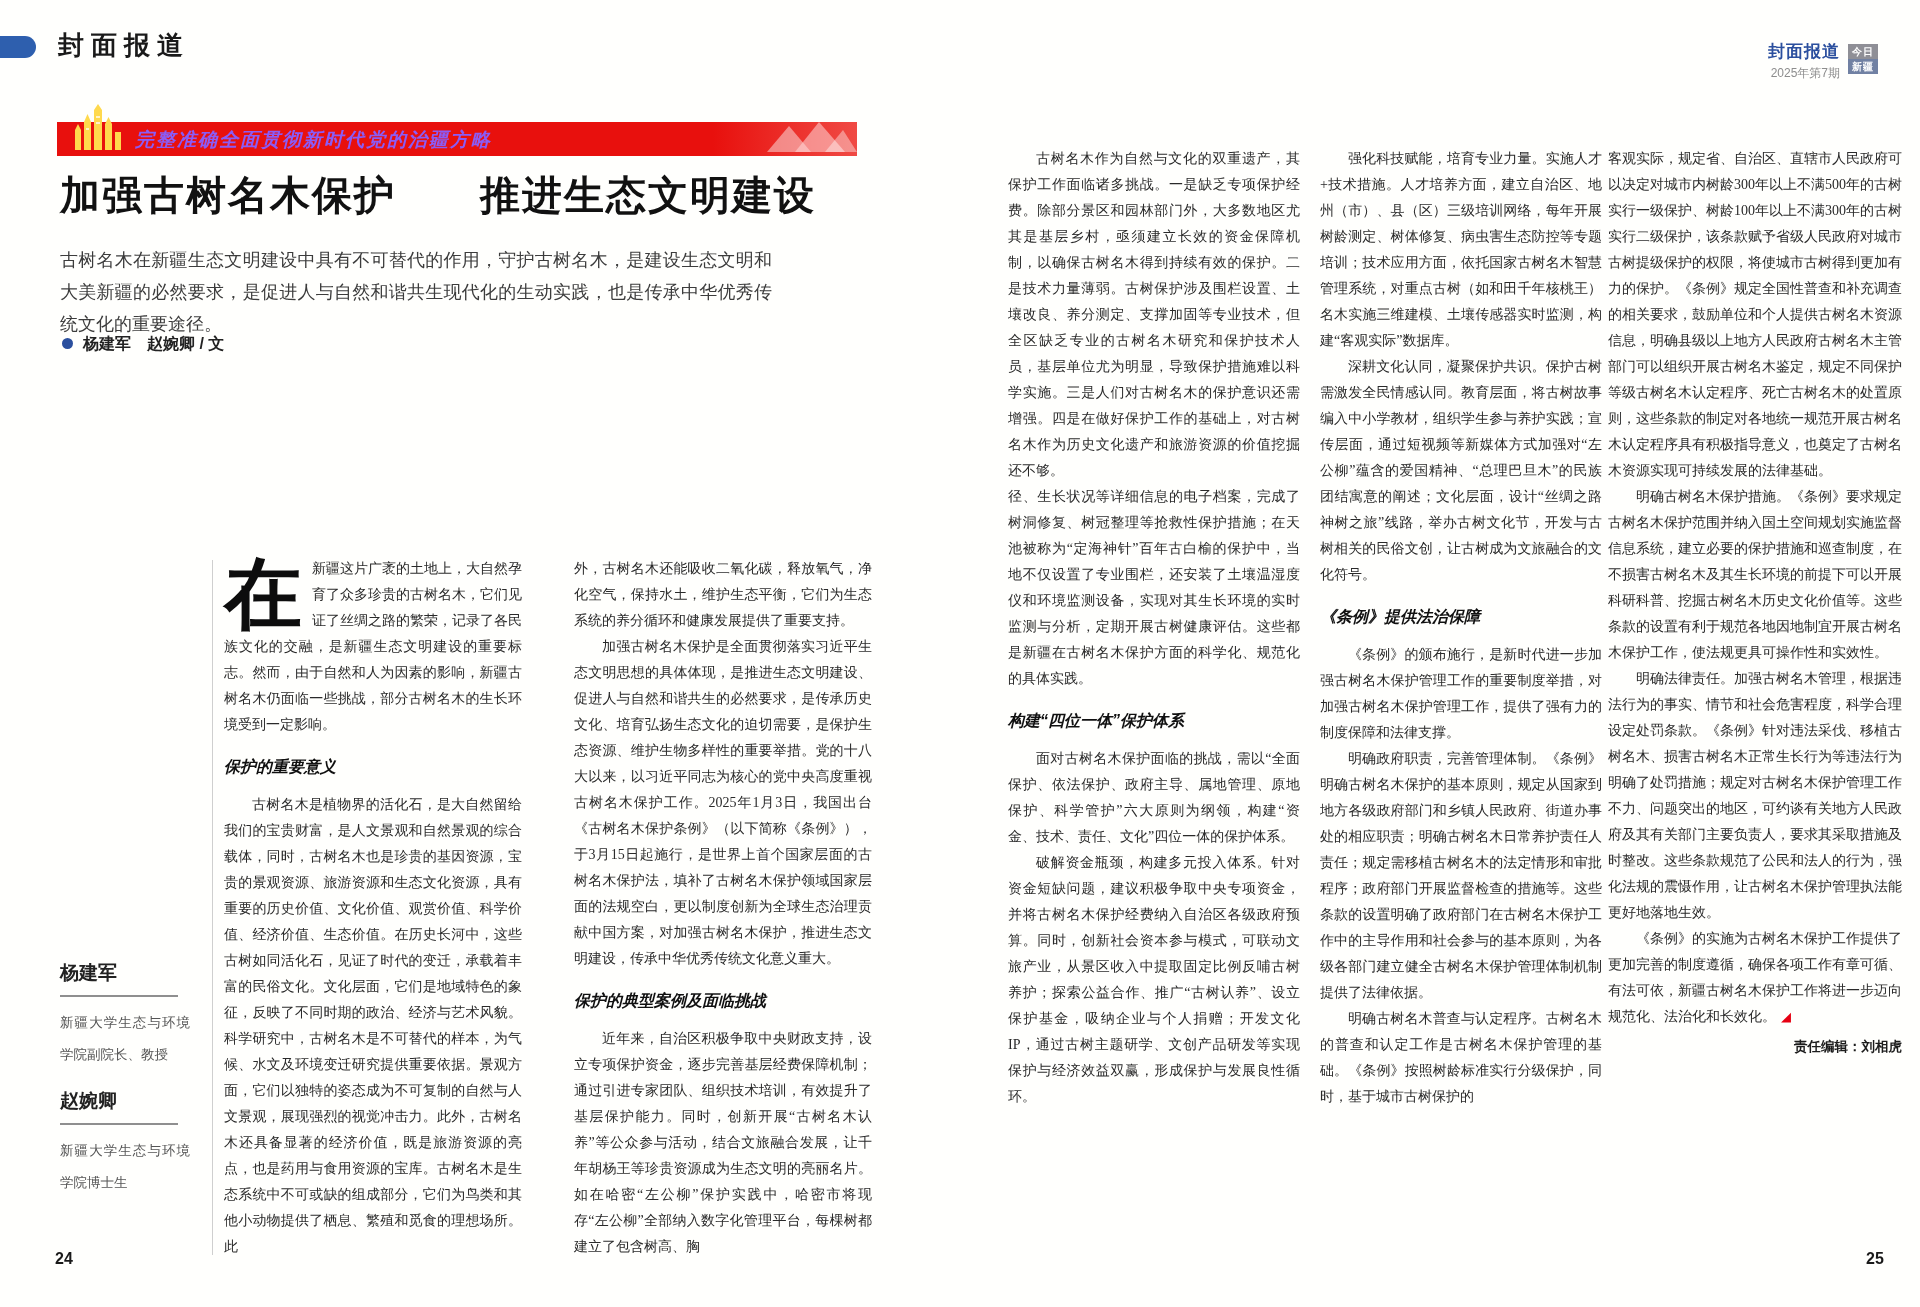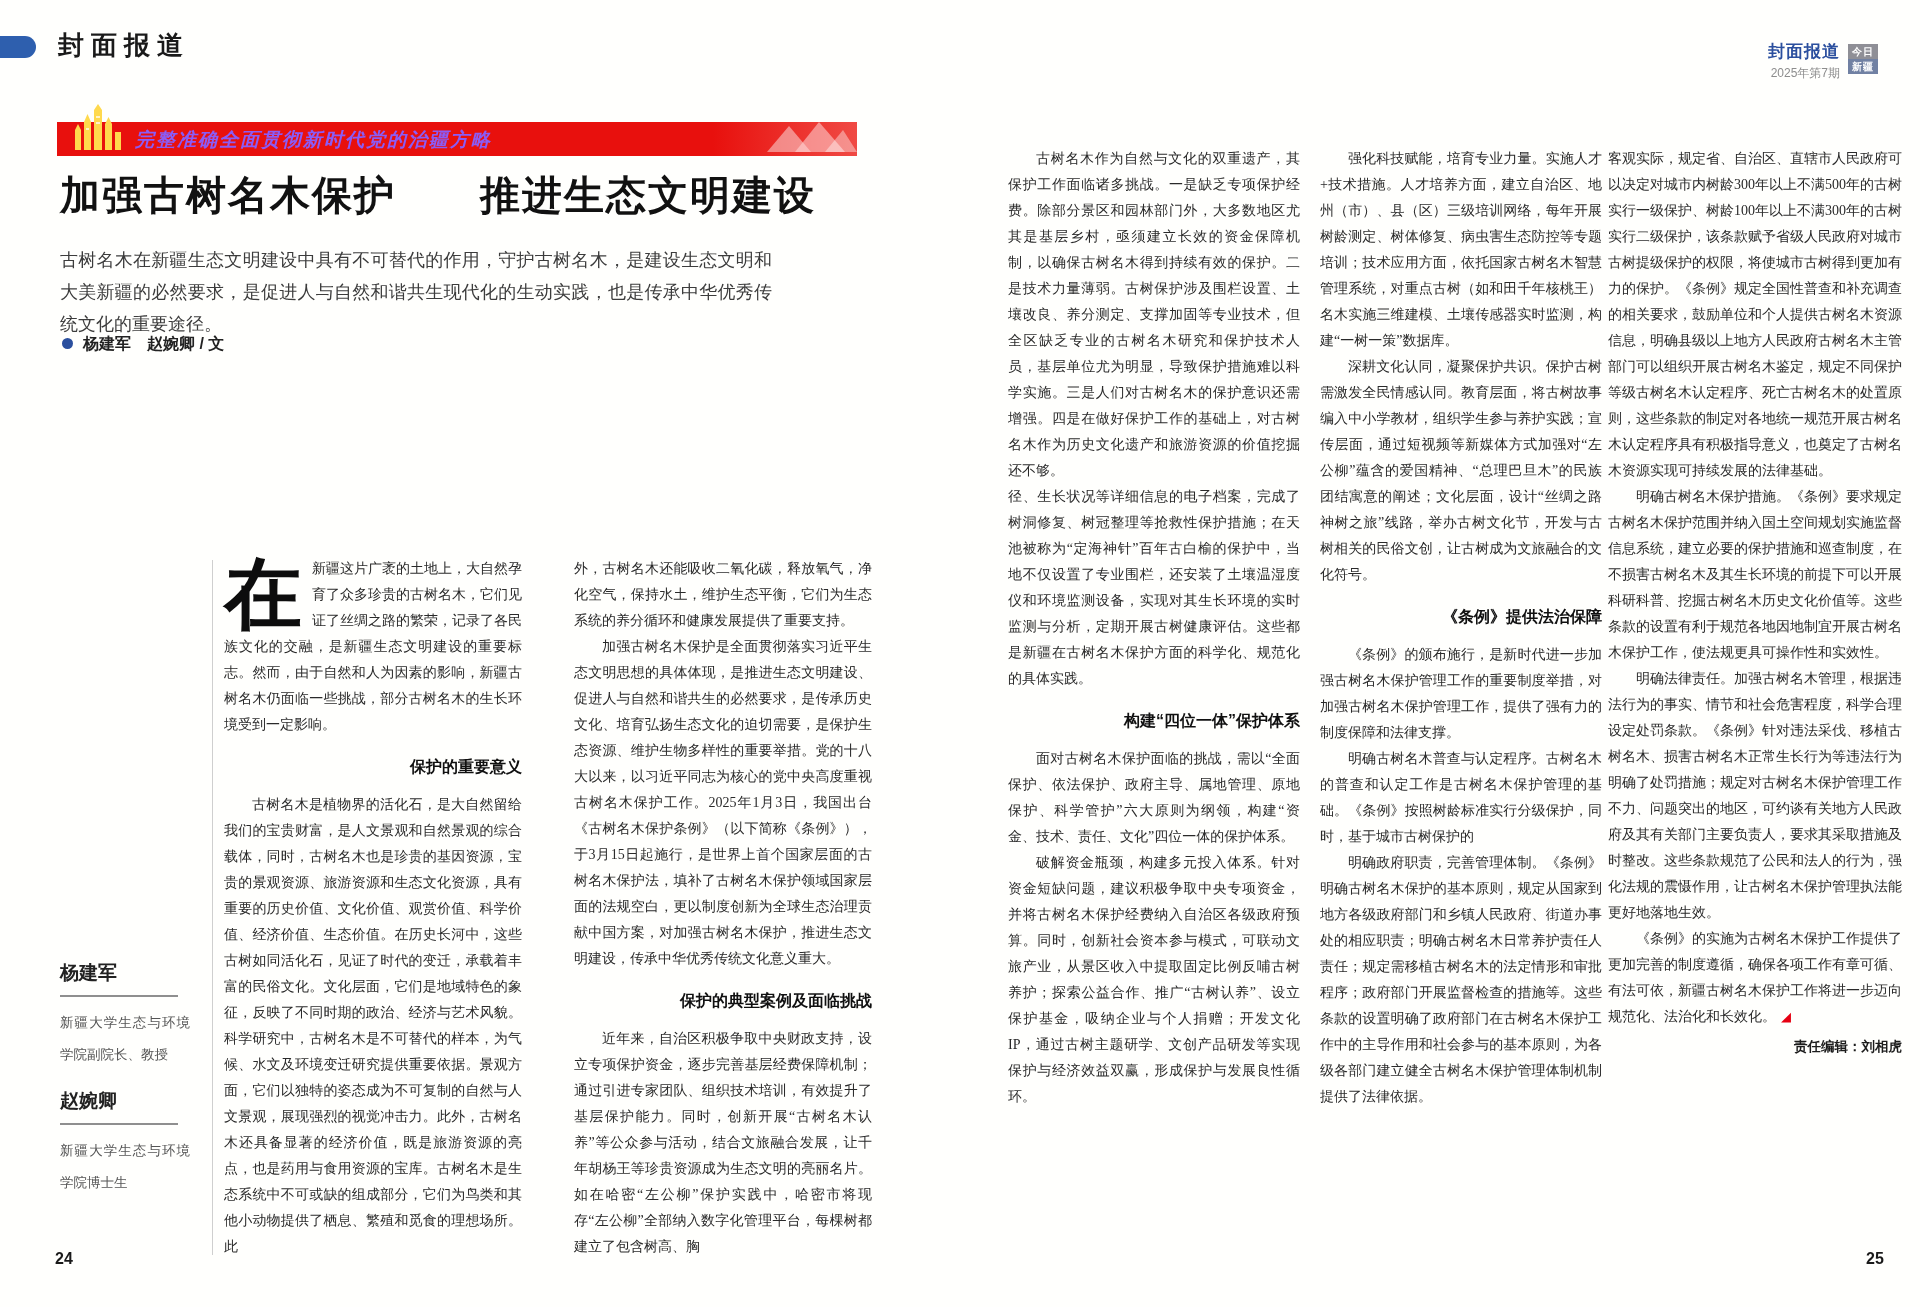--- a/index.html
+++ b/index.html
@@ -61,21 +61,21 @@
   .col { position:absolute; font-size:14px; line-height:26px; text-align:justify;
     color:#2a2a2a; }
   #col-l1 { left:224px; top:556px; width:298px; }
   #col-l2 { left:574px; top:556px; width:298px; }
   #col-r1 { left:1008px; top:146px; width:292px; }
   #col-r2 { left:1320px; top:146px; width:282px; }
   #col-r3 { left:1608px; top:146px; width:294px; }
   .col p.para { margin:0; text-indent:2em; }
   .col p.para.noindent { text-indent:0; }
   .col .subhead { font-family:"Liberation Sans", sans-serif; font-weight:bold;
-    text-align:right; font-size:16px; color:#101010; margin:16px 0 12px; }
+    text-align:left; font-size:16px; color:#101010; margin:16px 0 12px;font-style:italic; }
   .dropcap { float:left; font-size:78px; line-height:66px; font-weight:bold;
     color:#0d0d0d; margin:6px 10px 0 0; font-family:"Liberation Serif", serif; }
   .endmark { margin-left:5px; font-size:13px; }
   .editor-line { font-family:Liberation Serif, serif; font-weight:bold;
     font-size:13.5px; text-align:right; margin-top:4px; color:#1c1c1c; }
 
   
   .folio { position:absolute; top:1250px; font-family:"Liberation Sans", sans-serif;
     font-weight:bold; font-size:16px; color:#1a1a1a; }
   #folio-left { left:55px; }
@@ -161,26 +161,26 @@
       <p class="para">近年来，自治区积极争取中央财政支持，设立专项保护资金，逐步完善基层经费保障机制；通过引进专家团队、组织技术培训，有效提升了基层保护能力。同时，创新开展“古树名木认养”等公众参与活动，结合文旅融合发展，让千年胡杨王等珍贵资源成为生态文明的亮丽名片。如在哈密“左公柳”保护实践中，哈密市将现存“左公柳”全部纳入数字化管理平台，每棵树都建立了包含树高、胸</p>
     </div>
   <div class="col" id="col-r1">
       <p class="para">古树名木作为自然与文化的双重遗产，其保护工作面临诸多挑战。一是缺乏专项保护经费。除部分景区和园林部门外，大多数地区尤其是基层乡村，亟须建立长效的资金保障机制，以确保古树名木得到持续有效的保护。二是技术力量薄弱。古树保护涉及围栏设置、土壤改良、养分测定、支撑加固等专业技术，但全区缺乏专业的古树名木研究和保护技术人员，基层单位尤为明显，导致保护措施难以科学实施。三是人们对古树名木的保护意识还需增强。四是在做好保护工作的基础上，对古树名木作为历史文化遗产和旅游资源的价值挖掘还不够。</p>
       <p class="para noindent">径、生长状况等详细信息的电子档案，完成了树洞修复、树冠整理等抢救性保护措施；在天池被称为“定海神针”百年古白榆的保护中，当地不仅设置了专业围栏，还安装了土壤温湿度仪和环境监测设备，实现对其生长环境的实时监测与分析，定期开展古树健康评估。这些都是新疆在古树名木保护方面的科学化、规范化的具体实践。</p>
       <div class="subhead">构建“四位一体”保护体系</div>
       <p class="para">面对古树名木保护面临的挑战，需以“全面保护、依法保护、政府主导、属地管理、原地保护、科学管护”六大原则为纲领，构建“资金、技术、责任、文化”四位一体的保护体系。</p>
       <p class="para">破解资金瓶颈，构建多元投入体系。针对资金短缺问题，建议积极争取中央专项资金，并将古树名木保护经费纳入自治区各级政府预算。同时，创新社会资本参与模式，可联动文旅产业，从景区收入中提取固定比例反哺古树养护；探索公益合作、推广“古树认养”、设立保护基金，吸纳企业与个人捐赠；开发文化IP，通过古树主题研学、文创产品研发等实现保护与经济效益双赢，形成保护与发展良性循环。</p>
     </div>
   <div class="col" id="col-r2">
-      <p class="para">强化科技赋能，培育专业力量。实施人才+技术措施。人才培养方面，建立自治区、地州（市）、县（区）三级培训网络，每年开展树龄测定、树体修复、病虫害生态防控等专题培训；技术应用方面，依托国家古树名木智慧管理系统，对重点古树（如和田千年核桃王）名木实施三维建模、土壤传感器实时监测，构建“一树一策”数据库。</p>
+      <p class="para">强化科技赋能，培育专业力量。实施人才+技术措施。人才培养方面，建立自治区、地州（市）、县（区）三级培训网络，每年开展树龄测定、树体修复、病虫害生态防控等专题培训；技术应用方面，依托国家古树名木智慧管理系统，对重点古树（如和田千年核桃王）名木实施三维建模、土壤传感器实时监测，构建“客观实际”数据库。</p>
       <p class="para">深耕文化认同，凝聚保护共识。保护古树需激发全民情感认同。教育层面，将古树故事编入中小学教材，组织学生参与养护实践；宣传层面，通过短视频等新媒体方式加强对“左公柳”蕴含的爱国精神、“总理巴旦木”的民族团结寓意的阐述；文化层面，设计“丝绸之路神树之旅”线路，举办古树文化节，开发与古树相关的民俗文创，让古树成为文旅融合的文化符号。</p>
       <div class="subhead">《条例》提供法治保障</div>
       <p class="para">《条例》的颁布施行，是新时代进一步加强古树名木保护管理工作的重要制度举措，对加强古树名木保护管理工作，提供了强有力的制度保障和法律支撑。</p>
+      <p class="para">明确政府职责，完善管理体制。《条例》明确古树名木保护的基本原则，规定从国家到地方各级政府部门和乡镇人民政府、街道办事处的相应职责；明确古树名木日常养护责任人责任；规定需移植古树名木的法定情形和审批程序；政府部门开展监督检查的措施等。这些条款的设置明确了政府部门在古树名木保护工作中的主导作用和社会参与的基本原则，为各级各部门建立健全古树名木保护管理体制机制提供了法律依据。</p>
       <p class="para">明确古树名木普查与认定程序。古树名木的普查和认定工作是古树名木保护管理的基础。《条例》按照树龄标准实行分级保护，同时，基于城市古树保护的</p>
-      <p class="para">明确政府职责，完善管理体制。《条例》明确古树名木保护的基本原则，规定从国家到地方各级政府部门和乡镇人民政府、街道办事处的相应职责；明确古树名木日常养护责任人责任；规定需移植古树名木的法定情形和审批程序；政府部门开展监督检查的措施等。这些条款的设置明确了政府部门在古树名木保护工作中的主导作用和社会参与的基本原则，为各级各部门建立健全古树名木保护管理体制机制提供了法律依据。</p>
     </div>
   <div class="col" id="col-r3">
   <p class="para noindent">客观实际，规定省、自治区、直辖市人民政府可以决定对城市内树龄300年以上不满500年的古树实行一级保护、树龄100年以上不满300年的古树实行二级保护，该条款赋予省级人民政府对城市古树提级保护的权限，将使城市古树得到更加有力的保护。《条例》规定全国性普查和补充调查的相关要求，鼓励单位和个人提供古树名木资源信息，明确县级以上地方人民政府古树名木主管部门可以组织开展古树名木鉴定，规定不同保护等级古树名木认定程序、死亡古树名木的处置原则，这些条款的制定对各地统一规范开展古树名木认定程序具有积极指导意义，也奠定了古树名木资源实现可持续发展的法律基础。</p>
       <p class="para">明确古树名木保护措施。《条例》要求规定古树名木保护范围并纳入国土空间规划实施监督信息系统，建立必要的保护措施和巡查制度，在不损害古树名木及其生长环境的前提下可以开展科研科普、挖掘古树名木历史文化价值等。这些条款的设置有利于规范各地因地制宜开展古树名木保护工作，使法规更具可操作性和实效性。</p>
       <p class="para">明确法律责任。加强古树名木管理，根据违法行为的事实、情节和社会危害程度，科学合理设定处罚条款。《条例》针对违法采伐、移植古树名木、损害古树名木正常生长行为等违法行为明确了处罚措施；规定对古树名木保护管理工作不力、问题突出的地区，可约谈有关地方人民政府及其有关部门主要负责人，要求其采取措施及时整改。这些条款规范了公民和法人的行为，强化法规的震慑作用，让古树名木保护管理执法能更好地落地生效。</p>
       <p class="para">《条例》的实施为古树名木保护工作提供了更加完善的制度遵循，确保各项工作有章可循、有法可依，新疆古树名木保护工作将进一步迈向规范化、法治化和长效化。<span class="endmark" style="color: rgb(230, 0, 18);">◢</span></p>
       <div class="editor-line">责任编辑：刘相虎</div>
     </div>
 
   <div class="folio" id="folio-left">24</div>

